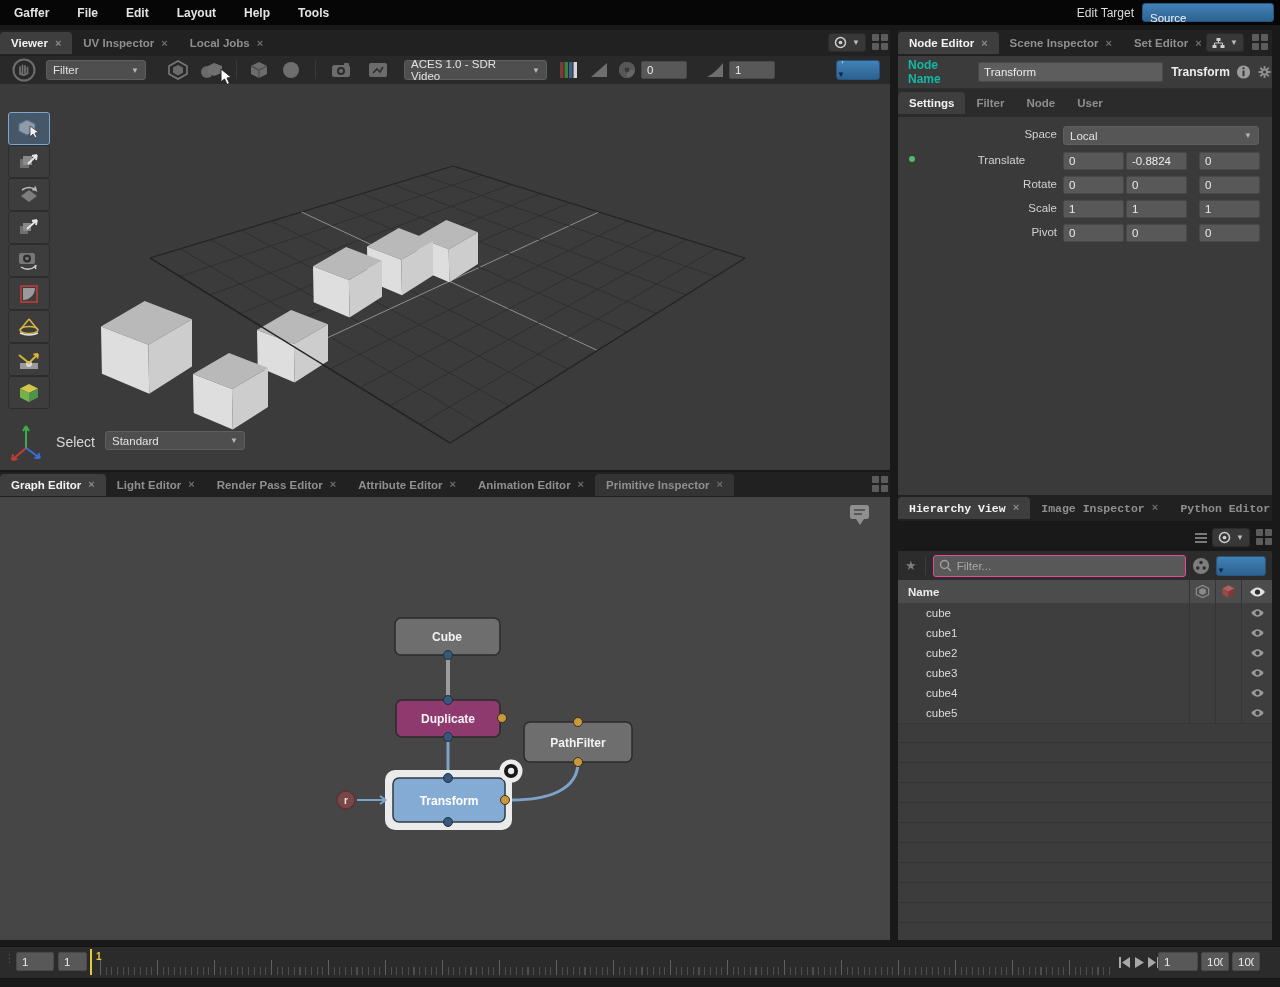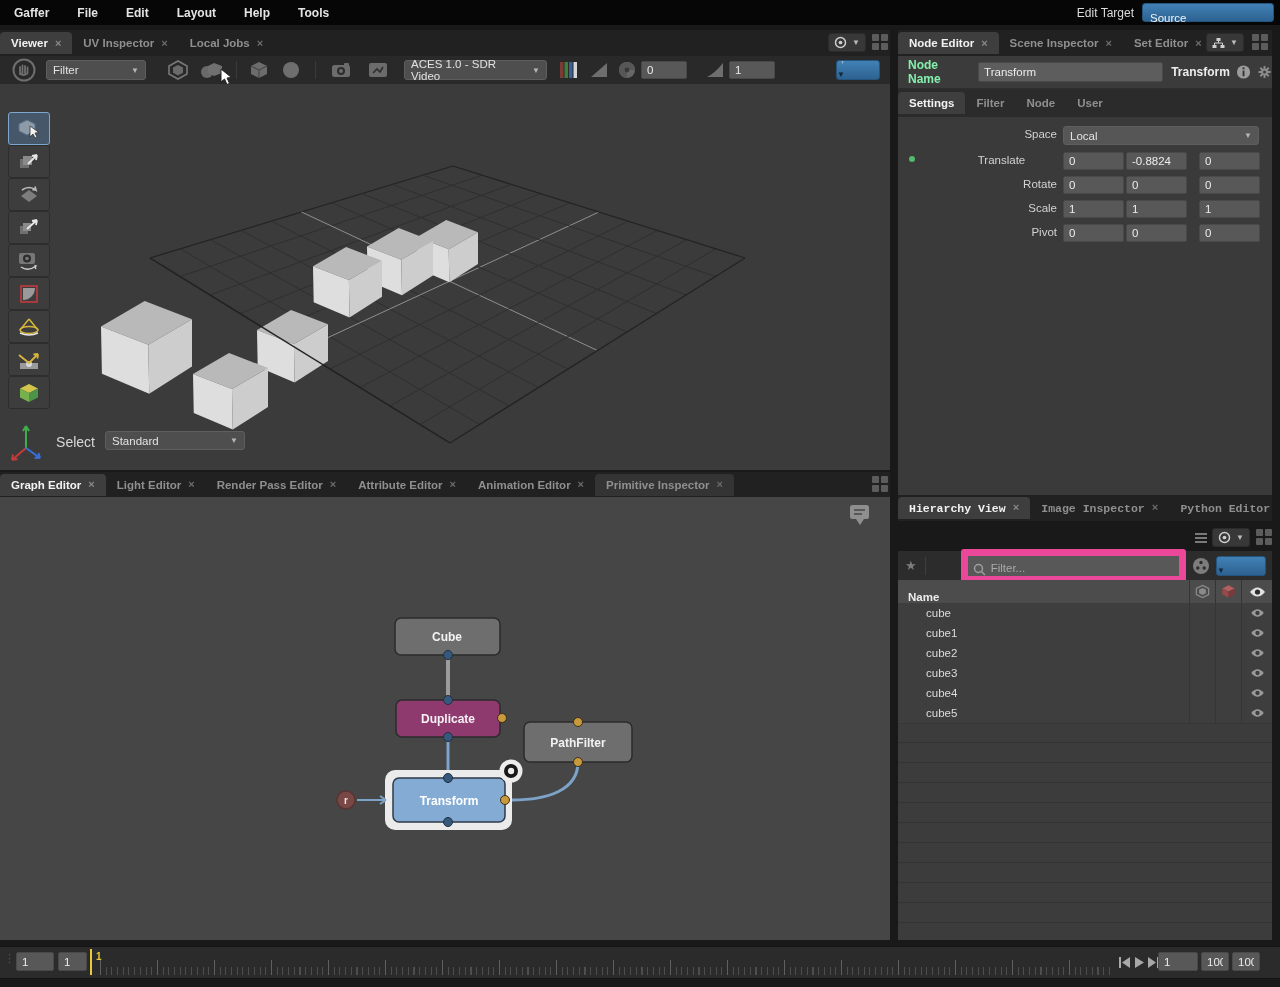--- a/index.html
+++ b/index.html
@@ -407,21 +407,21 @@
   <span class="grid-icon abs" style="left:1252px;top:34px;">
       <span></span>
       <span></span>
       <span></span>
       <span></span>
     </span>
 
   <div class="abs" style="left:898px;top:56px;width:374px;height:454px;background:#3a3a3a;">
 
     <div class="abs" style="left:0;top:0;width:374px;height:32px;background:#3b3b3b;border-bottom:1px solid #2e2e2e;display:flex;align-items:center;">
-      <span style="font-weight:bold;color:#86efac;margin:0 8px 0 10px;">Node Name</span>
+      <span style="font-weight:bold;color:#14b8a6;margin:0 8px 0 10px;">Node Name</span>
       <input class="field" style="width: 196px; height: 20px; background: rgb(93, 93, 93);" value="Transform">
       <span style="font-weight:bold;color:#ececec;margin:0 6px 0 8px;">Transform</span>
       <svg width="16" height="16" viewBox="0 0 16 16" style="margin-right:6px;">
           <circle cx="8" cy="8" r="7" fill="#9c9c9c"></circle>
           <rect x="7" y="6.5" width="2" height="6" fill="#333"></rect>
           <rect x="7" y="3" width="2" height="2.2" fill="#333"></rect>
         </svg>
       <svg width="16" height="16" viewBox="0 0 16 16">
           <g stroke="#8c8c8c" stroke-width="2">
             <path d="M8 1.5 V14.5 M1.5 8 H14.5 M3.5 3.5 L12.5 12.5 M12.5 3.5 L3.5 12.5"></path>
@@ -503,42 +503,42 @@
       <span></span>
       <span></span>
       <span></span>
     </span>
 
   <div class="abs" style="left:898px;top:551px;width:374px;height:389px;background:#383838;">
 
     <div class="abs" style="left:0;top:0;width:374px;height:29px;background:#2c2c2c;border-bottom:1px solid #242424;display:flex;align-items:center;">
       <span style="color:#7d7d7d;font-size:13px;margin:0 8px 0 7px;">★</span>
       <div style="width:1px;height:18px;background:#3e3e3e;margin-right:7px;"></div>
-      <div style="flex:1;height:20px;background:#585858;border:7px solid #ec4899;border-radius:3px;display:flex;align-items:flex-end;padding:0 5px;margin-left:28px;">
+      <div style="flex:1;height:20px;background:#585858;border:1px solid #ec4899;border-radius:3px;display:flex;align-items:center;padding:0 5px;">
         <svg width="13" height="13" viewBox="0 0 13 13" style="margin-right:5px;">
             <circle cx="5.5" cy="5.5" r="4" fill="none" stroke="#9e9e9e" stroke-width="1.5"></circle>
             <path d="M8.5 8.5 L12 12" stroke="#9e9e9e" stroke-width="1.5"></path>
           </svg>
         <input class="field" style="flex: 1 1 0%; border: none; background: transparent; padding: 0px; height: 16px;" placeholder="Filter...">
       </div>
       <svg width="18" height="18" viewBox="0 0 18 18" style="margin:0 6px;">
           <circle cx="9" cy="9" r="8" fill="#7d7d7d"></circle>
           <circle cx="9" cy="5.5" r="1.7" fill="#2c2c2c"></circle>
           <circle cx="5.8" cy="11" r="1.7" fill="#2c2c2c"></circle>
           <circle cx="12.2" cy="11" r="1.7" fill="#2c2c2c"></circle>
         </svg>
       <div class="blue-btn" style="width:50px;height:20px;margin-right:6px;gap:8px;">
         <svg width="11" height="11" viewBox="0 0 12 12">
             <path d="M2 2 h8 M6 2 v9 M3.5 5.5 h5" stroke="#eef3f8" stroke-width="1.4" fill="none"></path>
           </svg>
         <span style="font-size:8px;color:#10263a;">▼</span>
       </div>
     </div>
 
-    <div class="abs" style="left:0;top:29px;width:374px;height:23px;background:#4c4c4c;border-bottom:2px solid #0ea5e9;display:flex;align-items:flex-end;">
+    <div class="abs" style="left:0;top:29px;width:374px;height:23px;background:#4c4c4c;border-bottom:2px solid #0ea5e9;display:flex;align-items:center;">
       <span style="flex:1;padding-left:10px;font-weight:bold;color:#ececec;font-size:11.5px;">Name</span>
       <span class="colcell">
         <svg width="15" height="15" viewBox="0 0 22 22">
             <polygon points="11,2 20,6.5 20,15.5 11,20 2,15.5 2,6.5" fill="none" stroke="#8a8a8a" stroke-width="1.8"></polygon>
             <polygon points="11,6 16,8.5 16,13.5 11,16 6,13.5 6,8.5" fill="#8a8a8a"></polygon>
           </svg>
       </span>
       <span class="colcell">
         <svg width="15" height="15" viewBox="0 0 22 22">
             <polygon points="11,2 20,6.5 11,11 2,6.5" fill="#b35f5f"></polygon>

